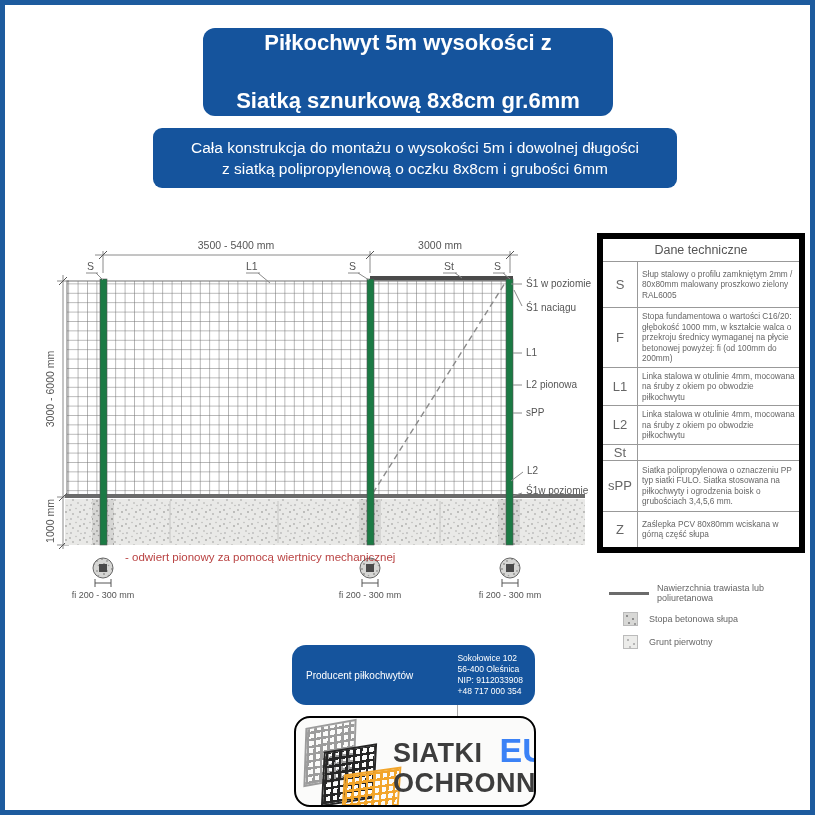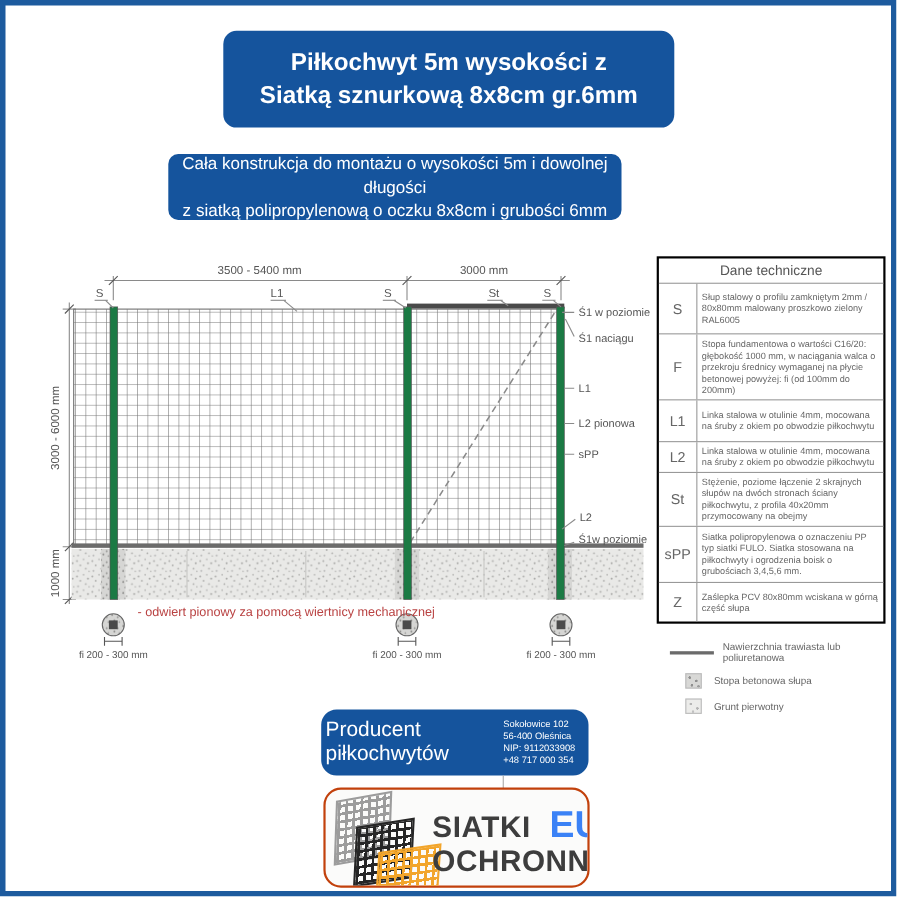--- a/index.html
+++ b/index.html
@@ -1,34 +1,34 @@
 <!DOCTYPE html>
 <html><head>
 <meta charset="utf-8">
 <style>
   html,body{margin:0;padding:0;background:#fff;font-family:"Liberation Sans",sans-serif;}
   #canvas{position:relative;width:815px;height:815px;background:#fff;border:5px solid #1d5b9e;box-sizing:border-box;overflow:hidden;}
 
   
   .bluebox{position:absolute;background:#15549d;color:#fff;border-radius:12px;display:flex;flex-direction:column;justify-content:center;text-align:center;}
-  #title-box{left:198px;top:23px;width:410px;height:88px;font-size:22px;font-weight:bold;line-height:30px;}
-  #subtitle-box{left:148px;top:135px;width:412px;height:60px;font-size:15.5px;line-height:21px;border-radius:9px;text-align:center;}
+  #title-box{left:198px;top:23px;width:410px;height:88px;font-size:22px;font-weight:bold;line-height:30px;justify-content:space-between;}
+  #subtitle-box{left:148px;top:123px;width:524px;height:60px;font-size:15.5px;line-height:21px;border-radius:9px;text-align:center;}
 
   
   #diagram{position:absolute;left:35px;top:222px;}
   .dimtxt{font-size:10.5px;fill:#555;}
   .lbltxt{font-size:10.5px;fill:#555;}
   .callout{font-size:10px;fill:#555;}
   .fitxt{font-size:9px;fill:#555;}
 
   
   #red-note{position:absolute;left:120px;top:545px;font-size:11.5px;line-height:15px;color:#b94242;}
 
   
-  #tech-table{position:absolute;left:592px;top:228px;width:208px;border:2px solid #000000;box-sizing:border-box;color:#666;}
+  #tech-table{position:absolute;left:592px;top:228px;width:208px;border:6px solid #000000;box-sizing:border-box;color:#666;}
   #tech-table .thead{height:22px;line-height:22px;text-align:center;font-size:12.5px;color:#555;}
   .trow{display:flex;border-top:1px solid #999;}
   .tkey{width:34px;flex:0 0 34px;border-right:1px solid #999;display:flex;align-items:center;justify-content:center;font-size:13px;color:#666;}
   .tdesc{flex:1;padding:3px 4px;font-size:8.3px;line-height:10.5px;display:flex;flex-direction:column;justify-content:center;}
   .trow:nth-of-type(1) .tdesc{min-height:22px;}
   .trow:nth-of-type(2) .tdesc{min-height:39px;}
   .trow:nth-of-type(3) .tdesc{min-height:29px;}
   .trow:nth-of-type(4) .tdesc{min-height:31px;}
   .trow:nth-of-type(5) .tdesc{min-height:17px;}
   .trow:nth-of-type(6) .tdesc{min-height:41px;}
@@ -45,26 +45,26 @@
     radial-gradient(circle at 9px 6px,#8f8f8f 1px,transparent 1.4px),
     radial-gradient(circle at 5px 10px,#8f8f8f 1px,transparent 1.4px),
     radial-gradient(circle at 11px 11px,#9c9c9c 1px,transparent 1.4px),#d8d8d6;}
   .leg-sq.light{background:
     radial-gradient(circle at 4px 4px,#b5b5b5 1px,transparent 1.4px),
     radial-gradient(circle at 10px 8px,#b5b5b5 1px,transparent 1.4px),
     radial-gradient(circle at 6px 11px,#c0c0c0 1px,transparent 1.4px),#ececea;}
 
   
   #producer-box{position:absolute;left:287px;top:640px;width:243px;height:60px;background:#15549d;border-radius:14px;color:#fff;display:flex;align-items:center;}
-  #producer-title{font-size:19px;padding-left:4px;flex:1;}
+  #producer-title{font-size:10px;padding-left:14px;flex:1;}
   #producer-address{font-size:8.5px;line-height:11px;padding-right:12px;text-align:left;}
   #connector{position:absolute;left:452px;top:700px;width:1px;height:12px;background:#aaa;}
 
   
-  #logo-box{position:absolute;left:289px;top:711px;width:242px;height:91px;background:#fbfbfa;border:2px solid #c2410c;border-radius:16px;box-sizing:border-box;overflow:hidden;}
+  #logo-box{position:absolute;left:289px;top:711px;width:242px;height:91px;background:#fbfbfa;border:2px solid #000000;border-radius:16px;box-sizing:border-box;overflow:hidden;}
   .net{position:absolute;}
   .net-grid{width:100%;height:100%;}
   #net-gray{left:8px;top:6px;width:52px;height:58px;transform:rotate(-10deg) skewX(-12deg);}
   #net-black{left:26px;top:30px;width:54px;height:54px;transform:rotate(-9deg) skewX(-12deg);}
   #net-orange{left:46px;top:53px;width:58px;height:48px;transform:rotate(-8deg) skewX(-12deg);}
   #net-gray .net-grid{background:repeating-linear-gradient(0deg,#9c9c9c 0 2.5px,transparent 2.5px 7px),repeating-linear-gradient(90deg,#9c9c9c 0 2.5px,transparent 2.5px 7px);border:2px solid #9c9c9c;box-sizing:border-box;}
   #net-black .net-grid{background:repeating-linear-gradient(0deg,#262626 0 2.5px,transparent 2.5px 7px),repeating-linear-gradient(90deg,#262626 0 2.5px,transparent 2.5px 7px);border:2px solid #262626;box-sizing:border-box;}
   #net-orange .net-grid{background:repeating-linear-gradient(0deg,#f2a52b 0 2.5px,transparent 2.5px 7px),repeating-linear-gradient(90deg,#f2a52b 0 2.5px,transparent 2.5px 7px);border:2px solid #f2a52b;box-sizing:border-box;}
   #logo-text{position:absolute;left:97px;top:13px;}
   #logo-line1{display:flex;align-items:baseline;}
@@ -221,33 +221,32 @@
   </div>
 
   <div id="tech-table">
     <div class="thead">Dane techniczne</div>
     <div class="trow">
       <div class="tkey">S</div>
       <div class="tdesc">Słup stalowy o profilu zamkniętym 2mm / 80x80mm malowany proszkowo zielony RAL6005</div>
     </div>
     <div class="trow">
       <div class="tkey">F</div>
-      <div class="tdesc">Stopa fundamentowa o wartości C16/20: głębokość 1000 mm, w naciągania walca o przekroju średnicy wymaganej na płycie betonowej powyżej:  fi (od 100mm do 200mm)</div>
+      <div class="tdesc">Stopa fundamentowa o wartości C16/20: głębokość 1000 mm, w kształcie walca o przekroju średnicy wymaganej na płycie betonowej powyżej:  fi (od 100mm do 200mm)</div>
     </div>
     <div class="trow">
       <div class="tkey">L1</div>
       <div class="tdesc">Linka stalowa w otulinie 4mm, mocowana na śruby z okiem po obwodzie piłkochwytu</div>
     </div>
     <div class="trow">
       <div class="tkey">L2</div>
       <div class="tdesc">Linka stalowa w otulinie 4mm, mocowana na śruby z okiem po obwodzie piłkochwytu</div>
     </div>
     <div class="trow">
       <div class="tkey">St</div>
-      <div class="tdesc">Stężenie, poziome łączenie 2 skrajnych słupów na dwóch stronach ściany piłkochwytu, z profila 40x20mm przymocowany na obejmy</div>
     </div>
     <div class="trow">
       <div class="tkey">sPP</div>
       <div class="tdesc">Siatka polipropylenowa o oznaczeniu PP typ siatki FULO. Siatka stosowana na piłkochwyty i ogrodzenia boisk o grubościach 3,4,5,6 mm.</div>
     </div>
     <div class="trow">
       <div class="tkey">Z</div>
       <div class="tdesc">Zaślepka PCV 80x80mm wciskana w górną część słupa</div>
     </div>
   </div>

